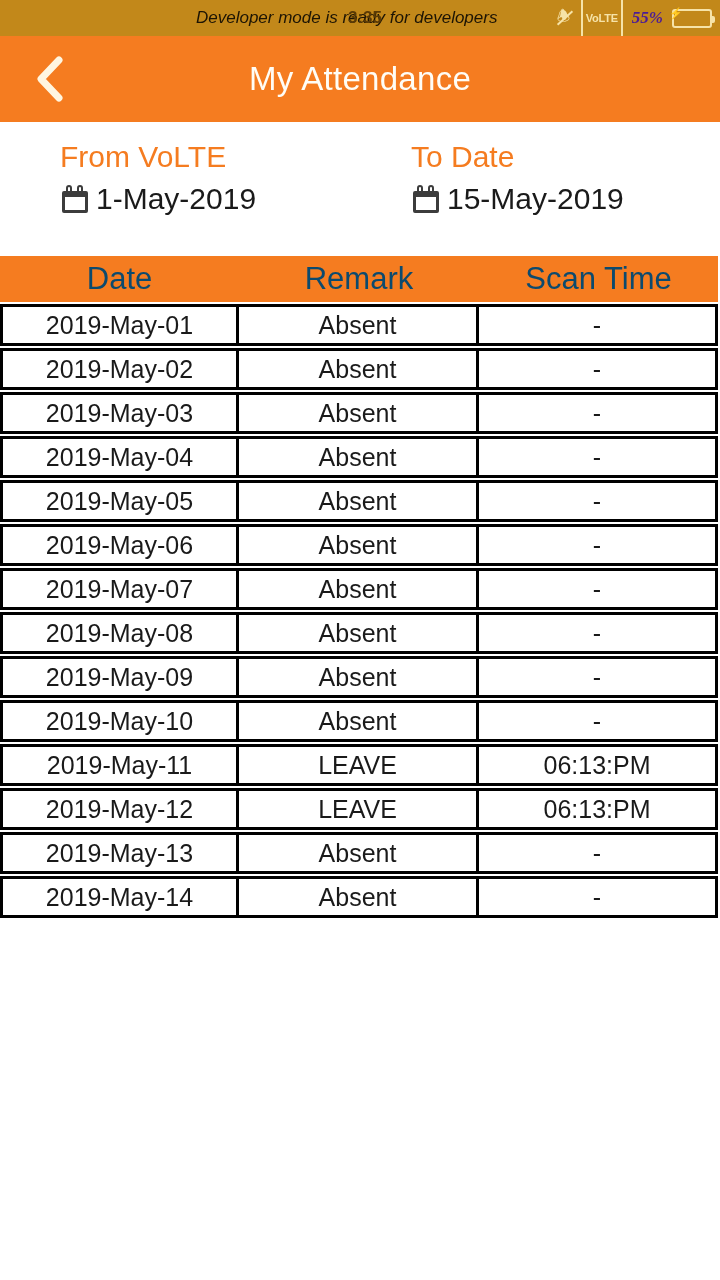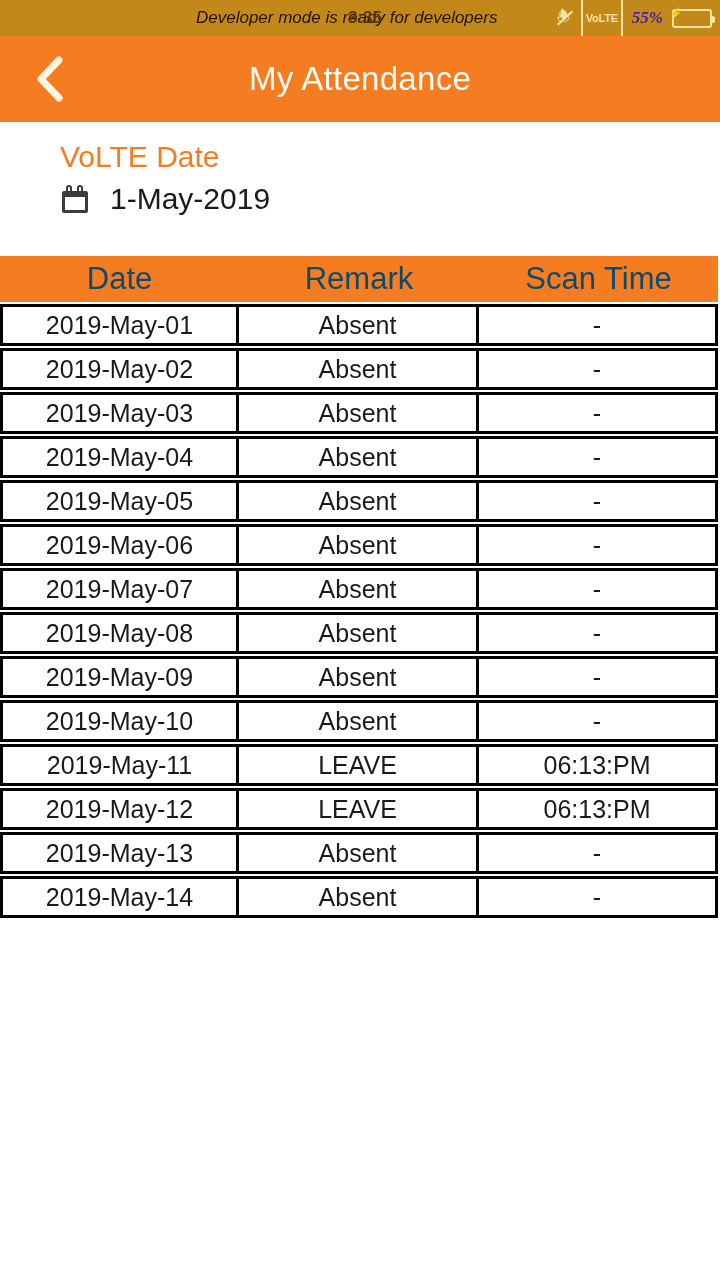--- a/index.html
+++ b/index.html
@@ -137,21 +137,21 @@
     position:relative;
   }
   .date-block{ position:absolute; top:18px; }
   .date-block.from{ left:60px; }
   .date-block.to{ left:411px; }
   .date-label{
     font-size:30px; color:#F57C20; font-weight:400;
     line-height:34px; margin-bottom:8px;
   }
   .date-value-row{
-    display:flex; align-items:center; gap:20px; cursor:pointer;
+    display:flex; align-items:center; gap:6px; cursor:pointer;
   }
   .cal-icon{
     position:relative; width:30px; height:30px; flex:0 0 30px;
   }
   .cal-icon .body{
     position:absolute; left:2px; top:7px; width:26px; height:22px;
     border:3px solid #3C3C3C; border-radius:2px; background:#fff;
   }
   .cal-icon .body:before{
     content:""; position:absolute; left:0; top:0; right:0; height:3px;
@@ -213,31 +213,42 @@
         <polyline points="26,6 8,25 26,44" fill="none" stroke="#FFF6E0" stroke-width="7" stroke-linecap="round" stroke-linejoin="round"></polyline>
       </svg>
     </span>
   </div>
   <div class="appbar-title">My Attendance</div>
 </div>
 
 <div class="date-area">
 
   <div class="date-block from">
-    <div class="date-label">VoLTE Date</div>
+    <div class="date-label">From VoLTE</div>
     <div class="date-value-row">
       <span class="cal-icon">
         <span class="ring l"></span>
           <span class="ring r"></span>
           <span class="body"></span>
       </span>
       <span class="date-text">1-May-2019</span>
     </div>
   </div>
 
+  <div class="date-block to">
+    <div class="date-label">To Date</div>
+    <div class="date-value-row">
+      <span class="cal-icon">
+        <span class="ring l"></span>
+          <span class="ring r"></span>
+          <span class="body"></span>
+      </span>
+      <span class="date-text">15-May-2019</span>
+    </div>
+  </div>
 
 </div>
 
 <div class="table-wrap">
   <table class="att">
     <colgroup>
         <col class="c1">
         <col class="c2">
         <col class="c3">
       </colgroup>

